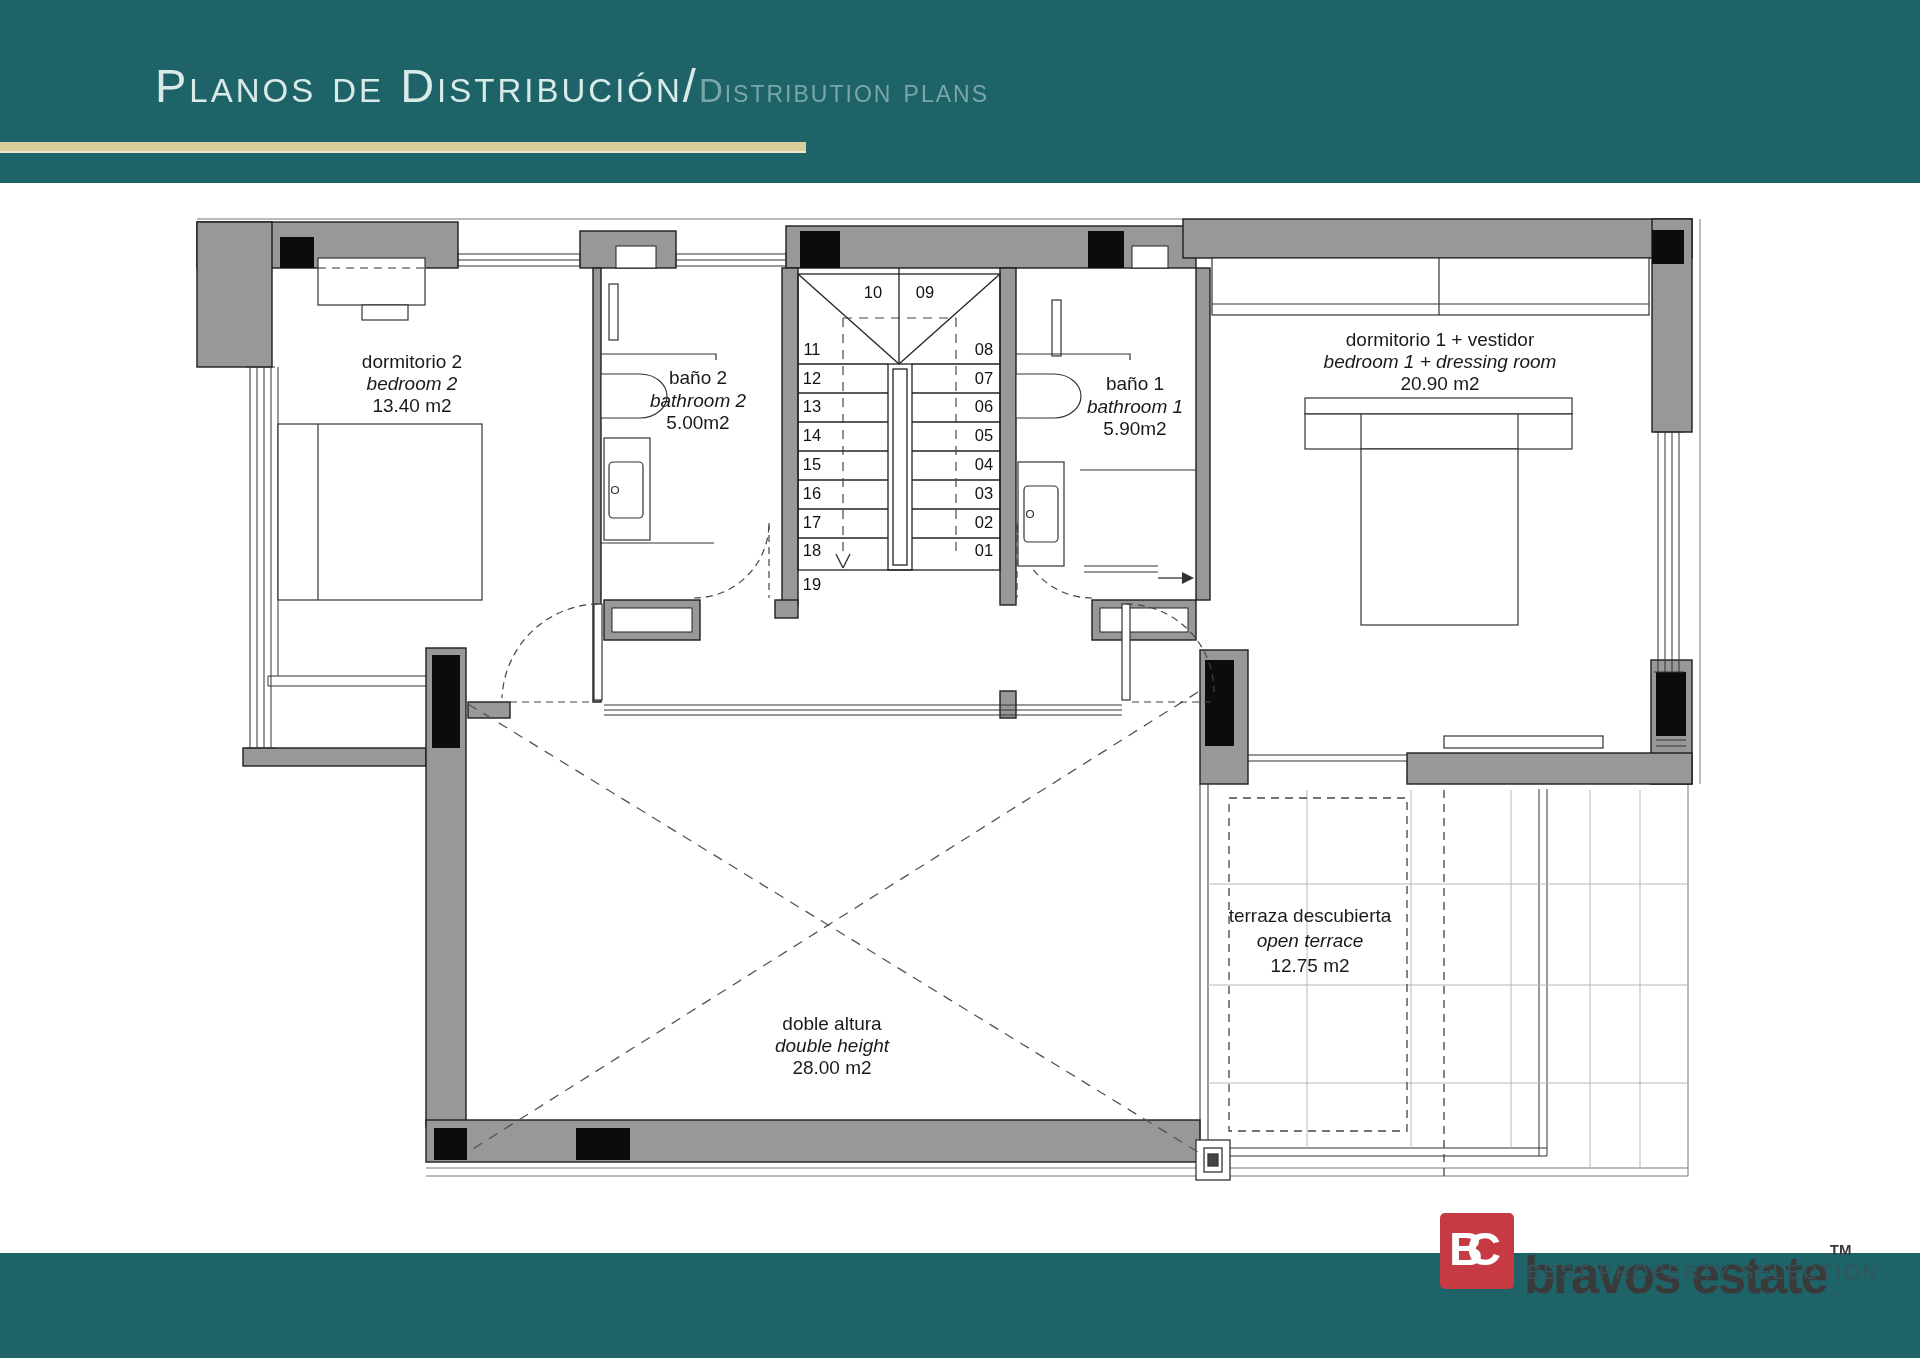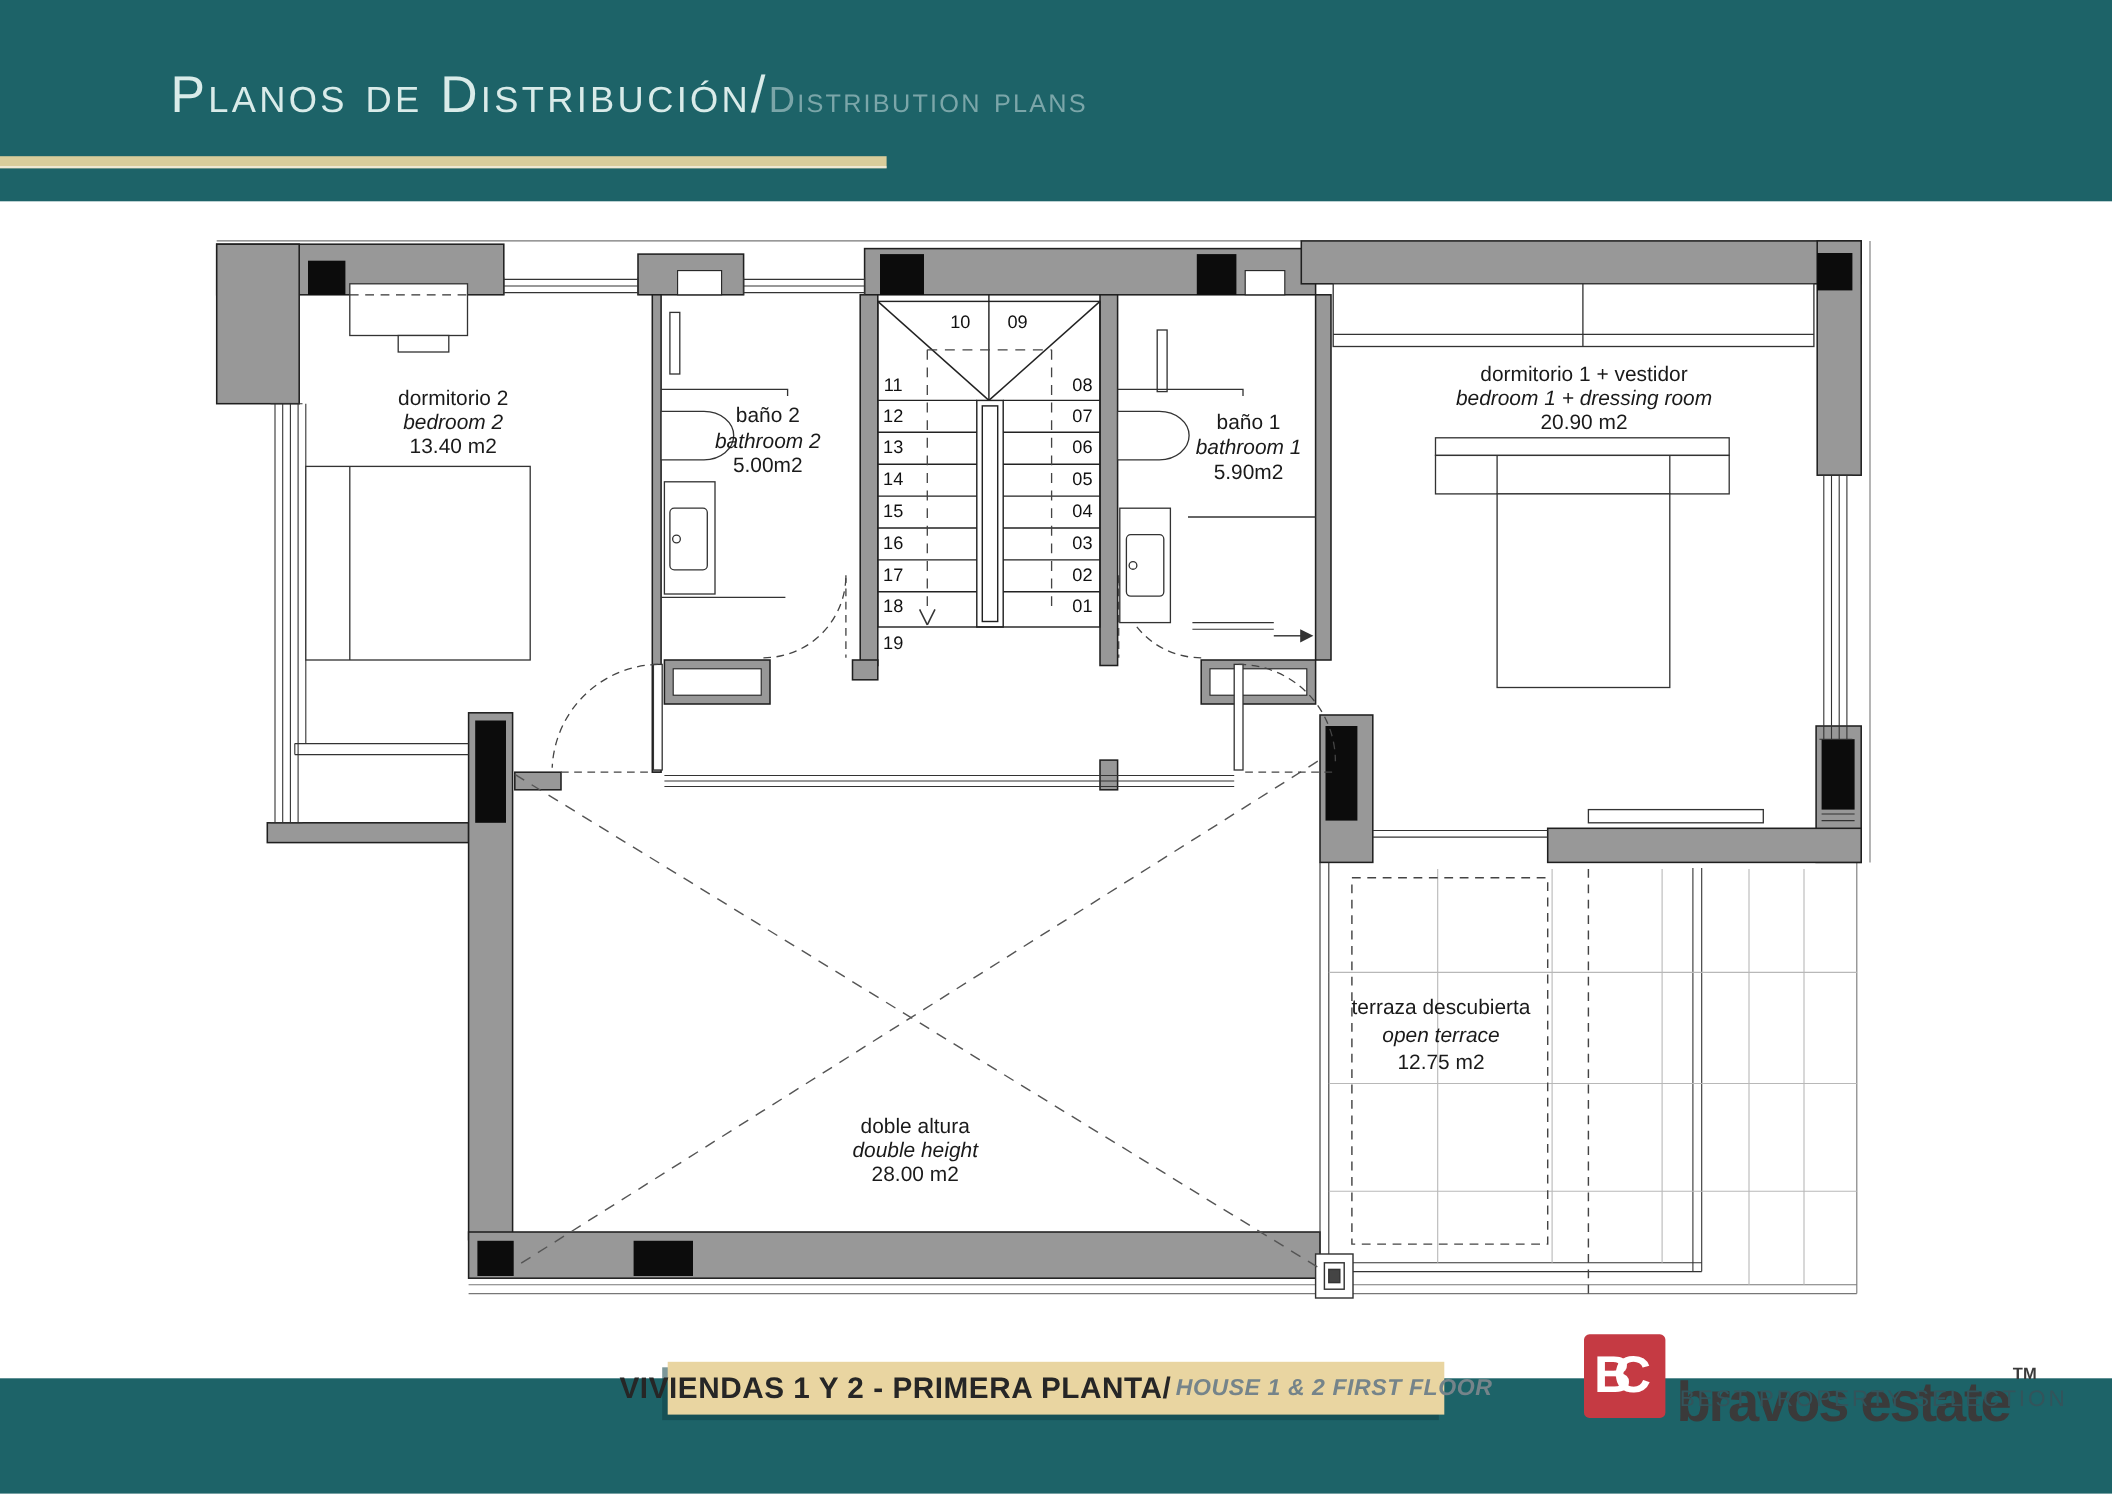--- a/index.html
+++ b/index.html
@@ -324,24 +324,20 @@
       <g>
         <text class="lbl" x="832" y="1030">doble altura</text>
         <text class="lbl lbl-i" x="832" y="1052">double height</text>
         <text class="lbl" x="832" y="1074">28.00 m2</text>
       </g>
     </g>
   </svg>
 
   <div class="band-bottom"></div>
 
-  <div class="banner">
-    <span class="banner-primary">VIVIENDAS 1 Y 2 - PRIMERA PLANTA/</span>
-    <span class="banner-secondary">HOUSE 1 &amp; 2 FIRST FLOOR</span>
-  </div>
 
   <div class="logo-box">
     <span>BC</span>
   </div>
   <div class="logo-brand"><span>bravos estate</span><span class="logo-tm">TM</span></div>
   <div class="logo-tagline">BEST PROPERTY SELECTION</div>
 
 </div>
 
 </body></html>

